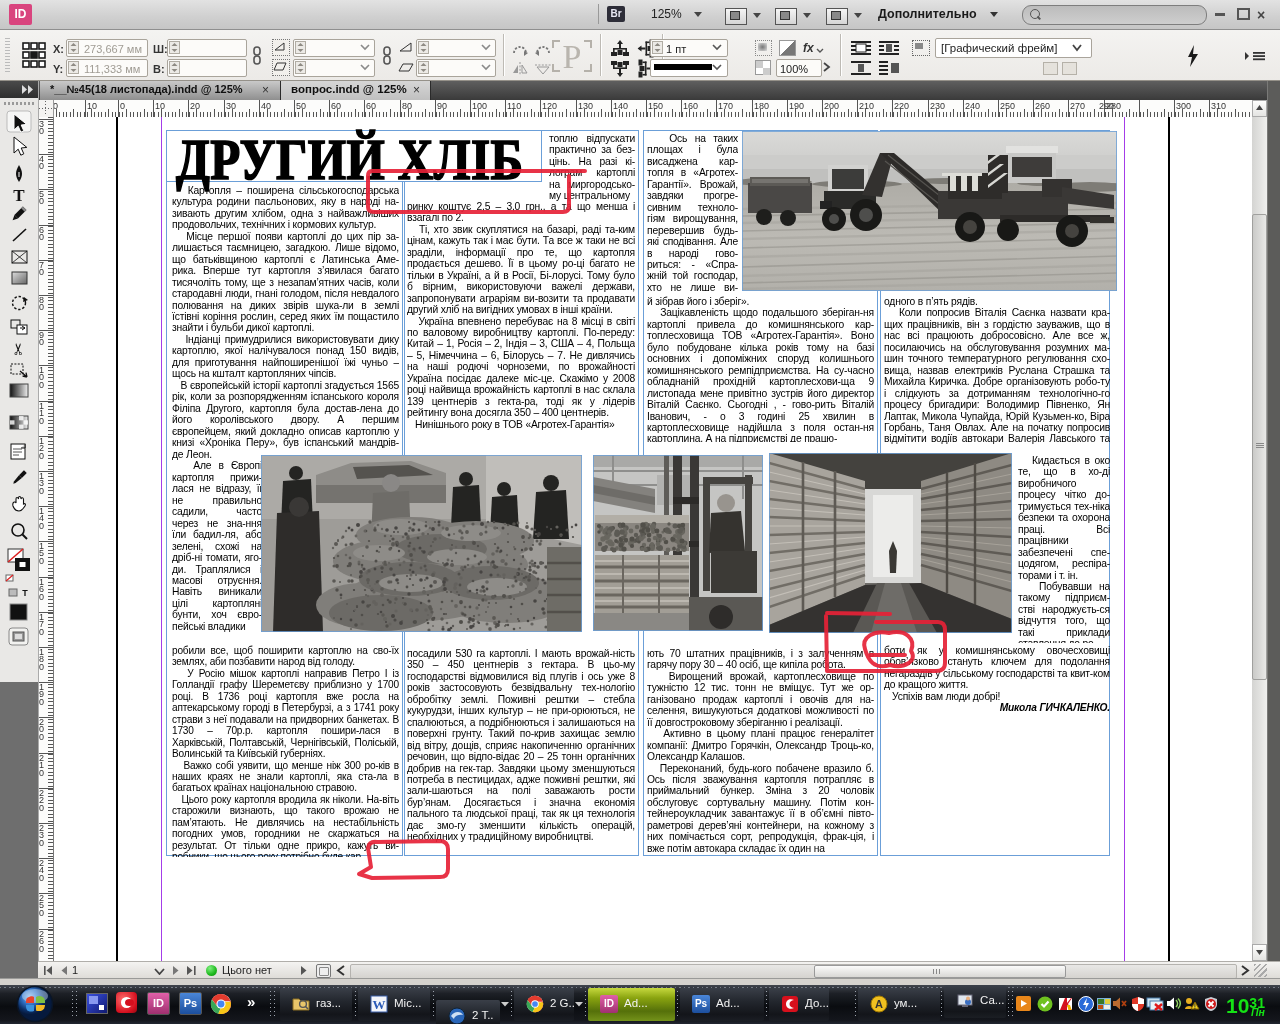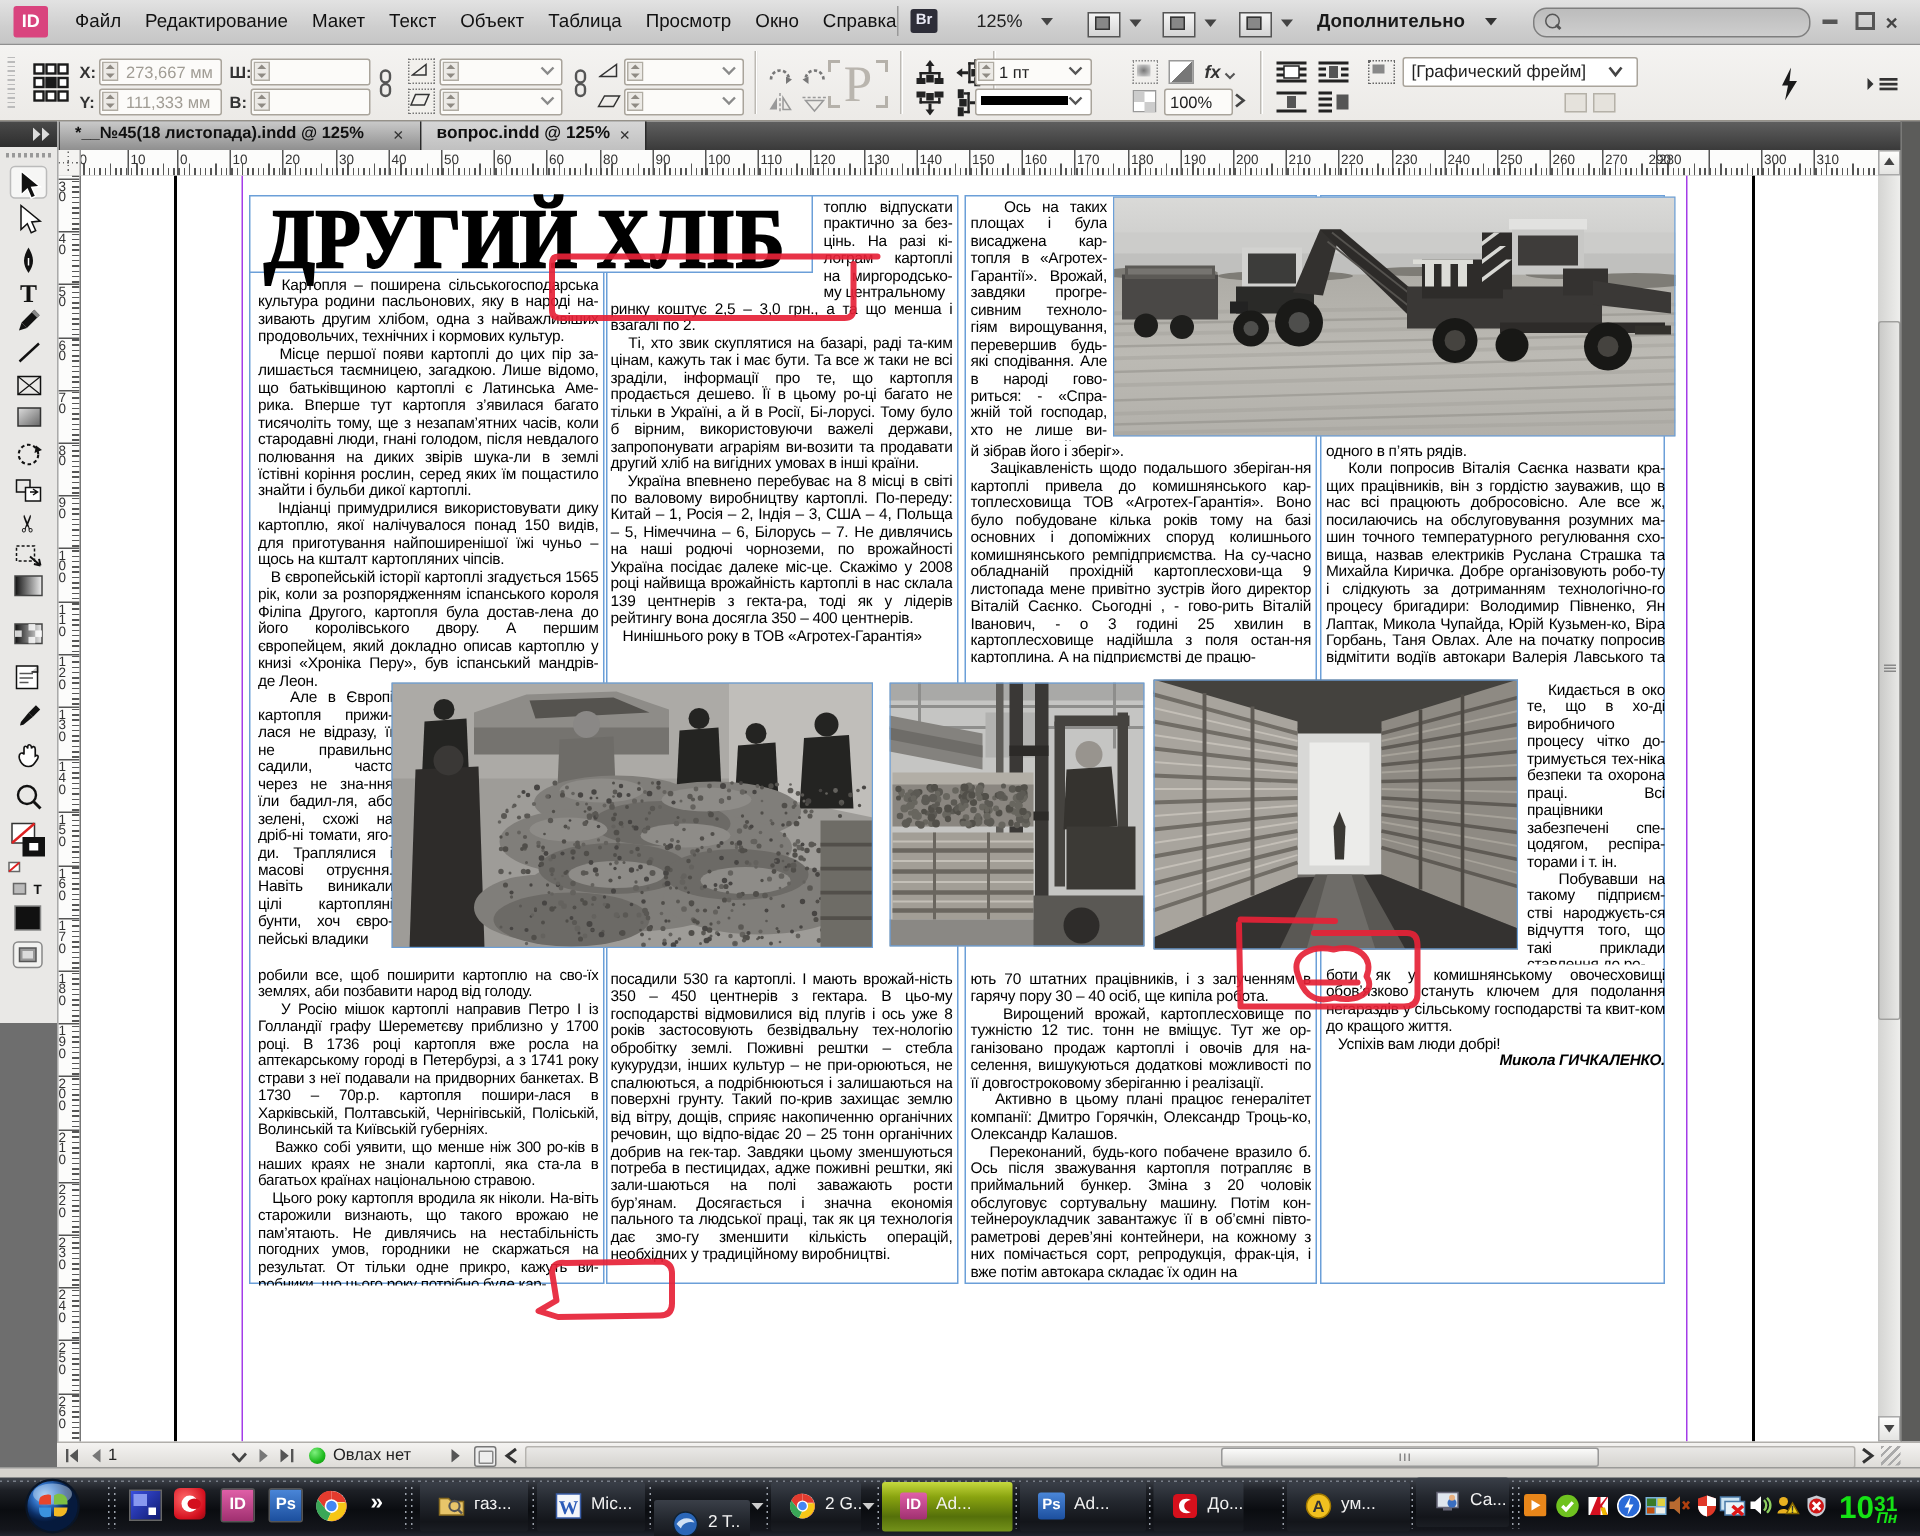--- a/index.html
+++ b/index.html
@@ -6,23 +6,20 @@
 .abs{position:absolute}
 .fld{position:absolute;background:#fcfbf9;border:1px solid #a9a49b;border-radius:2px;height:16px}
 .sep{position:absolute;width:1px;background:#bdbab4;border-right:1px solid #fff}
 .mi{display:inline-block;margin:0 8px;color:#111}
 .tx{position:absolute;font-size:10.3px;line-height:11.45px;text-align:justify;color:#000;overflow:hidden;letter-spacing:-0.18px}
 </style></head><body>
 <div id="app">
 
 <div class="abs" style="left:0;top:0;width:1280px;height:29px;background:linear-gradient(#e2e2e2,#cfcfcf 60%,#c6c6c6);border-bottom:1px solid #8f8f8f">
  <div class="abs" style="left:9px;top:4px;width:23px;height:21px;background:#d9447e;border-radius:2px;color:#fff;font-weight:bold;font-size:12px;text-align:center;line-height:21px">ID</div>
- <div class="abs" style="left:42px;top:7px;font-size:12.5px;color:#141414">
-  <span class="mi">Файл</span><span class="mi">Редактирование</span><span class="mi">Макет</span><span class="mi">Текст</span><span class="mi">Объект</span><span class="mi">Таблица</span><span class="mi">Просмотр</span><span class="mi">Окно</span><span class="mi">Справка</span>
- </div>
  <div class="abs" style="left:598px;top:4px;width:1px;height:20px;background:#999"></div>
  <div class="abs" style="left:607px;top:6px;width:18px;height:16px;background:#2d2d38;border-radius:2px;color:#e8e8f4;font-weight:bold;font-size:10px;text-align:center;line-height:16px">Br</div>
  <div class="abs" style="left:651px;top:7px;font-size:12px;color:#222">125%</div>
  <div class="abs" style="left:694px;top:12px;border-left:4px solid transparent;border-right:4px solid transparent;border-top:5px solid #444"></div>
 
 <div class="abs" style="left:725px;top:8px;width:20px;height:15px;border:1px solid #555;background:linear-gradient(#f5f5f5,#d5d5d5)"></div>
  <div class="abs" style="left:730px;top:11px;width:8px;height:7px;border:1px solid #333;background:#888"></div>
  <div class="abs" style="left:753px;top:13px;border-left:4px solid transparent;border-right:4px solid transparent;border-top:5px solid #444"></div>
 <div class="abs" style="left:775px;top:8px;width:20px;height:15px;border:1px solid #555;background:linear-gradient(#f5f5f5,#d5d5d5)"></div>
  <div class="abs" style="left:780px;top:11px;width:8px;height:7px;border:1px solid #333;background:#888"></div>
@@ -1595,21 +1592,21 @@
         <path d="M1,0 L6.5,4.5 L1,9 Z" fill="#777"></path>
       </svg>
  <svg class="abs" style="left:148px;top:4px" width="12" height="9">
         <g fill="#555">
           <path d="M1,0 L6.5,4.5 L1,9 Z"></path>
           <rect x="8" y="0" width="1.6" height="9"></rect>
         </g>
       </svg>
  <circle></circle>
  <div class="abs" style="left:168px;top:3px;width:11px;height:11px;border-radius:50%;background:radial-gradient(circle at 35% 30%,#7ef07e,#1db91d 60%,#0f8a0f)"></div>
- <div class="abs" style="left:184px;top:2px;font-size:11px;color:#222">Овлах нет</div>
+ <div class="abs" style="left:184px;top:2px;font-size:11px;color:#222">Цього нет</div>
  <svg class="abs" style="left:262px;top:4px" width="8" height="9">
         <path d="M1,0 L6.5,4.5 L1,9 Z" fill="#555"></path>
       </svg>
  <div class="abs" style="left:278px;top:2px;width:13px;height:12px;border:1px solid #777;border-radius:2px;background:#eee">
    <div class="abs" style="left:2px;top:2px;width:8px;height:7px;border:1px solid #888;border-radius:1px"></div>
       </div>
  <svg class="abs" style="left:298px;top:3px" width="10" height="11">
         <path d="M8,1 L2,5.5 L8,10" fill="none" stroke="#333" stroke-width="2"></path>
       </svg>
  <div class="abs" style="left:312px;top:2px;width:885px;height:13px;background:linear-gradient(#e9e8e6,#d5d3cf);border:1px solid #b5b3af;border-radius:2px">

